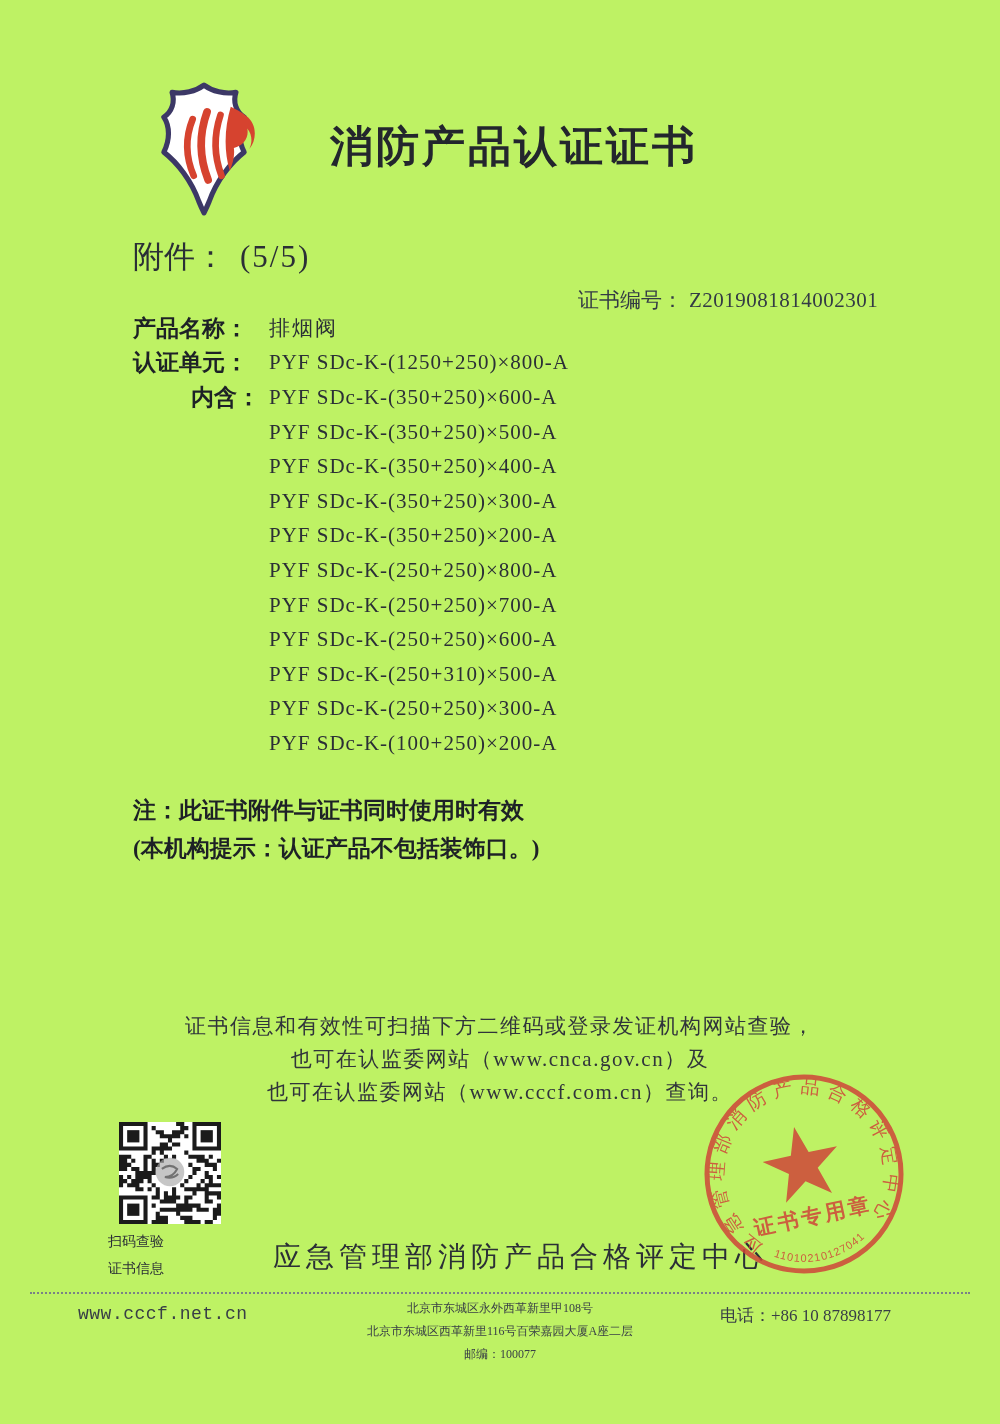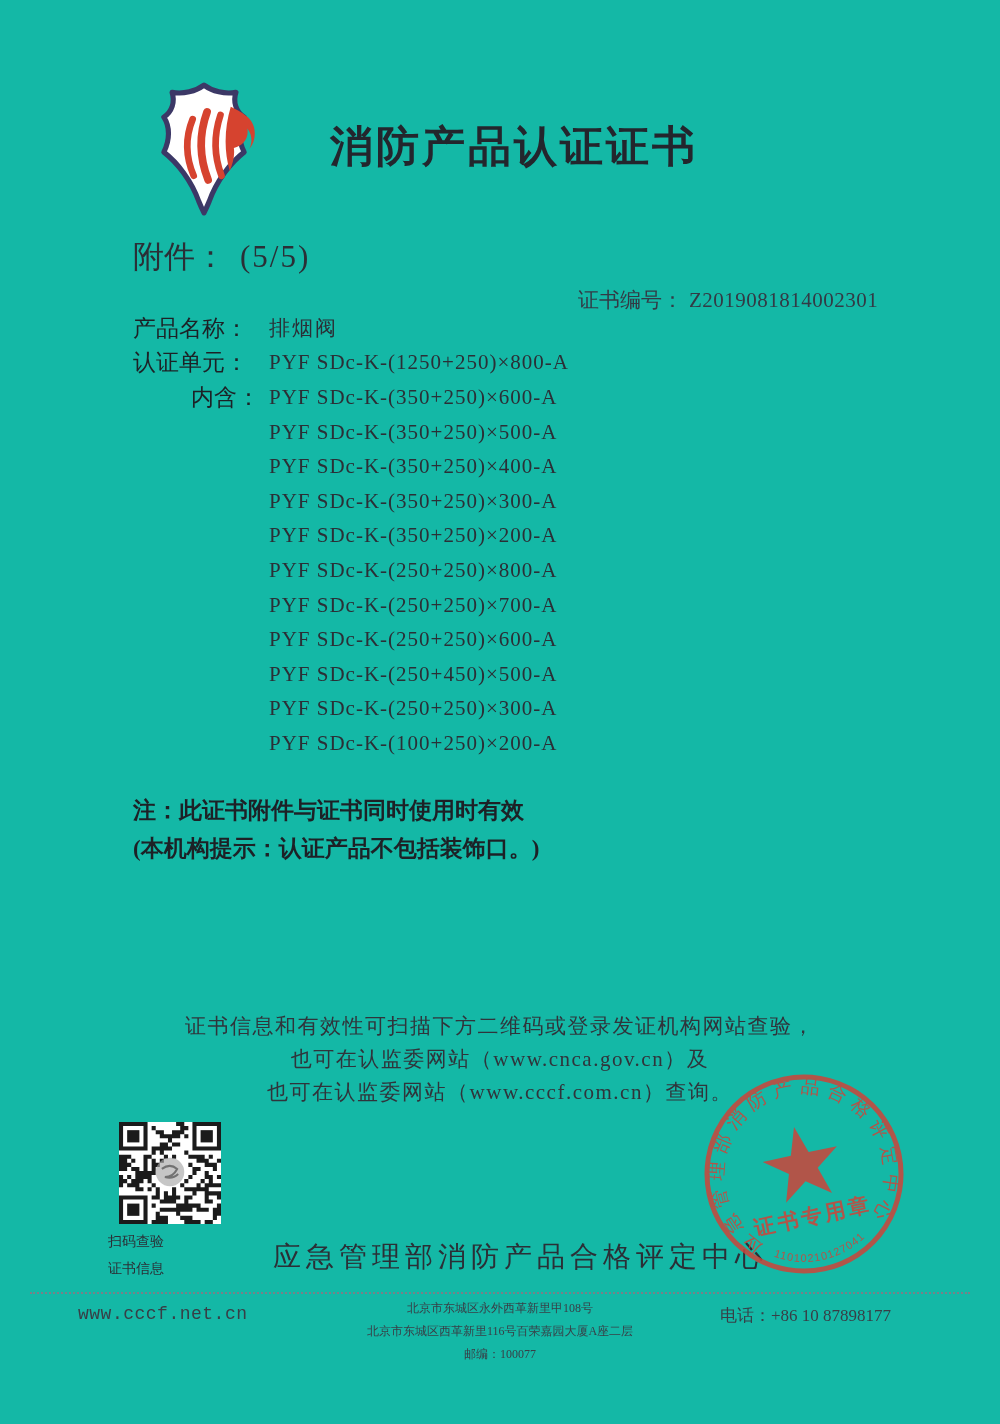--- a/index.html
+++ b/index.html
@@ -1,18 +1,18 @@
 <!DOCTYPE html>
 <html><head>
 <meta charset="utf-8">
 <style>
   html,body{margin:0;padding:0;background:#e8e8e8;}
   .page{
     position:relative;width:1000px;height:1424px;margin:0 auto;
-    background:#14b8a6;overflow:hidden;
+    background:#bef264;overflow:hidden;
     font-family:"Liberation Serif","DejaVu Serif",serif;
     color:#2e3238;
   }
   
   .logo{position:absolute;left:150px;top:80px;width:108px;height:138px;}
   .cert-title{
     position:absolute;left:330px;top:118px;
     font-size:43px;font-weight:700;letter-spacing:3px;color:#23262d;
     white-space:nowrap;
   }
@@ -20,21 +20,21 @@
   .attachment{position:absolute;left:133px;top:236px;font-size:31px;color:#2b2f36;white-space:nowrap;}
   .attachment .pg{margin-left:14px;letter-spacing:2px;}
   
   .certno{position:absolute;left:578px;top:286px;font-size:21px;color:#333a45;white-space:nowrap;}
   .certno .val{margin-left:6px;letter-spacing:0.5px;}
   
   .fields{position:absolute;left:133px;top:311px;}
   .frow{height:34.6px;display:flex;align-items:center;}
   .flabel{
     display:inline-block;width:127px;flex:0 0 127px;
-    font-weight:400;font-size:23px;color:#1d2126;white-space:nowrap;
+    font-weight:700;font-size:23px;color:#1d2126;white-space:nowrap;
   }
   .flabel.right{text-align:right;}
   .fvalue{margin-left:9px;font-size:21px;letter-spacing:1px;color:#2b2f36;white-space:nowrap;}
   .fvalue.cjk{letter-spacing:2px;}
   
   .note{position:absolute;left:133px;font-size:23px;font-weight:700;color:#1d2126;white-space:nowrap;}
   .note.n1{top:795px;}
   .note.n2{top:833px;}
   
   .verify{
@@ -137,21 +137,21 @@
     <div class="frow">
         <span class="flabel"></span>
         <span class="fvalue">PYF SDc-K-(250+250)×700-A</span>
       </div>
     <div class="frow">
         <span class="flabel"></span>
         <span class="fvalue">PYF SDc-K-(250+250)×600-A</span>
       </div>
     <div class="frow">
         <span class="flabel"></span>
-        <span class="fvalue">PYF SDc-K-(250+450)×500-A</span>
+        <span class="fvalue">PYF SDc-K-(250+310)×500-A</span>
       </div>
     <div class="frow">
         <span class="flabel"></span>
         <span class="fvalue">PYF SDc-K-(250+250)×300-A</span>
       </div>
     <div class="frow">
         <span class="flabel"></span>
         <span class="fvalue">PYF SDc-K-(100+250)×200-A</span>
       </div>
   </div>

